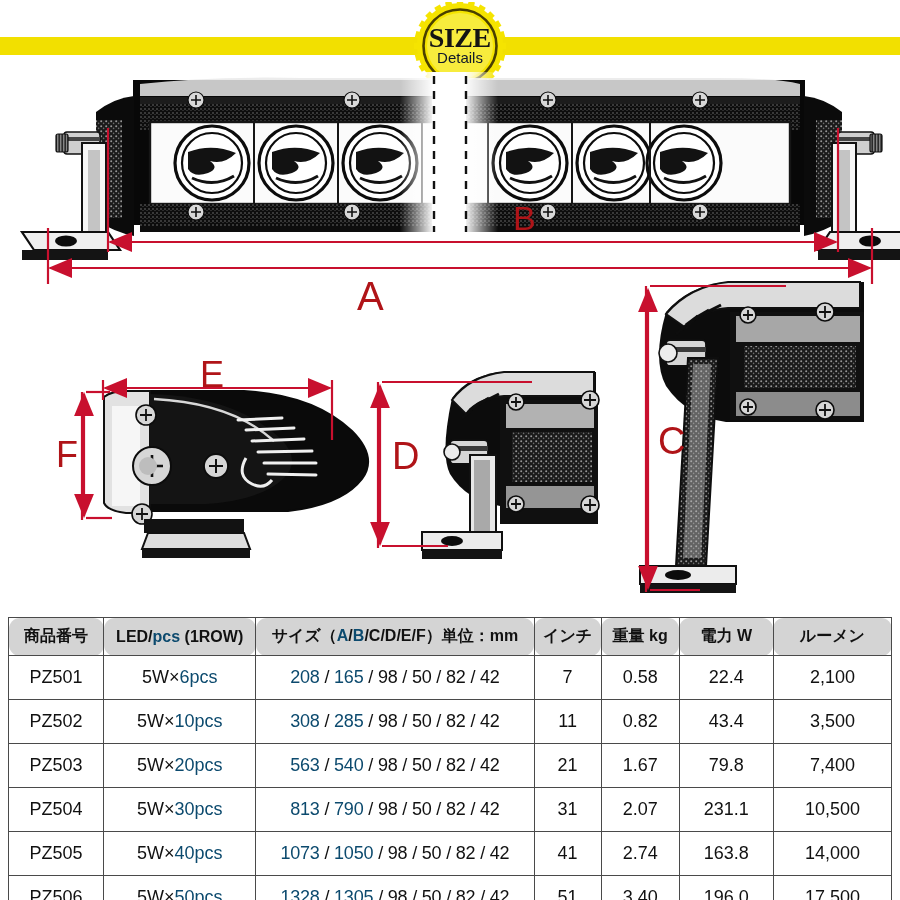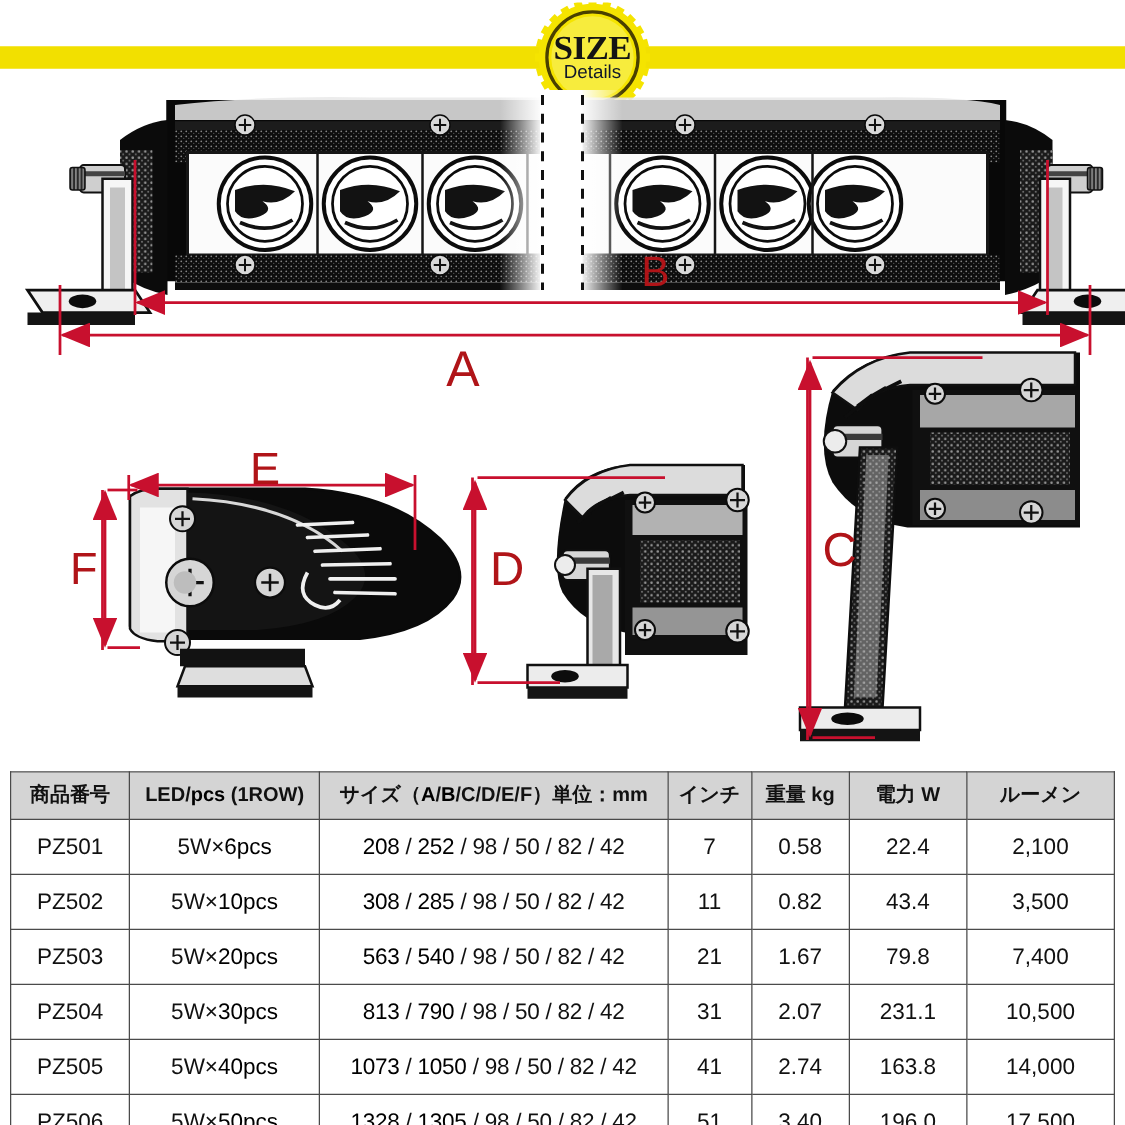--- a/index.html
+++ b/index.html
@@ -12,21 +12,21 @@
   }
   #page { position: relative; width: 900px; height: 900px; background:#fff; }
 
   
   .band {
     position: absolute; left: 0; top: 37px;
     width: 900px; height: 18px;
     background: #f2e000;
   }
   .badge-wrap {
-    position: absolute; left: 426px; top: 2px;
+    position: absolute; left: 412px; top: 2px;
     width: 96px; height: 86px;
   }
   .badge-svg { display: block; width: 96px; height: 86px; }
   .badge-text {
     position: absolute; left: 0; top: 0; width: 96px; height: 86px;
     display: flex; flex-direction: column; align-items: center; justify-content: center;
     pointer-events: none;
   }
   .badge-size {
     font-family: "Liberation Serif", "DejaVu Serif", serif;
@@ -66,29 +66,30 @@
     font-family: "Liberation Sans", "DejaVu Sans", sans-serif;
     color: #111;
     padding: 0 2px;
     white-space: nowrap;
   }
   .spec-table th {
     background: #d4d4d4;
     height: 38px;
     font-size: 16px;
     font-weight: bold;
+    border-radius: 11px;
   }
   .spec-table td {
     background: #ffffff;
     height: 44px;
     font-size: 18px;
     font-weight: normal;
     text-align: center;
   }
-  .red { color: #000000; }
+  .red { color: #0c4a6e; }
   .col-model  { width: 95px; }
   .col-led    { width: 152px; }
   .col-size   { width: 278px; }
   .col-inch   { width: 67px; }
   .col-weight { width: 78px; }
   .col-power  { width: 94px; }
   .col-lumen  { width: 118px; }
   .cell-size  { font-size: 17px; letter-spacing: -0.2px; }
   .cell-led   { font-size: 17px; margin-top: 46px; }
   .th-small   { font-size: 15px; }
@@ -481,21 +482,21 @@
         <th><span>インチ</span></th>
         <th><span>重量 kg</span></th>
         <th><span>電力 W</span></th>
         <th><span>ルーメン</span></th>
       </tr>
     </thead>
     <tbody>
       <tr>
         <td><span>PZ501</span></td>
         <td class="cell-led"><span>5W×</span><span class="red">6pcs</span></td>
-        <td class="cell-size"><span class="red">208</span> / <span class="red">252</span> <span>/ 98 / 50 / 82 / 42</span></td>
+        <td class="cell-size"><span class="red">208</span> / <span class="red">165</span> <span>/ 98 / 50 / 82 / 42</span></td>
         <td><span>7</span></td>
         <td><span>0.58</span></td>
         <td><span>22.4</span></td>
         <td><span>2,100</span></td>
       </tr>
       <tr>
         <td><span>PZ502</span></td>
         <td class="cell-led"><span>5W×</span><span class="red">10pcs</span></td>
         <td class="cell-size"><span class="red">308</span> / <span class="red">285</span> <span>/ 98 / 50 / 82 / 42</span></td>
         <td><span>11</span></td>

